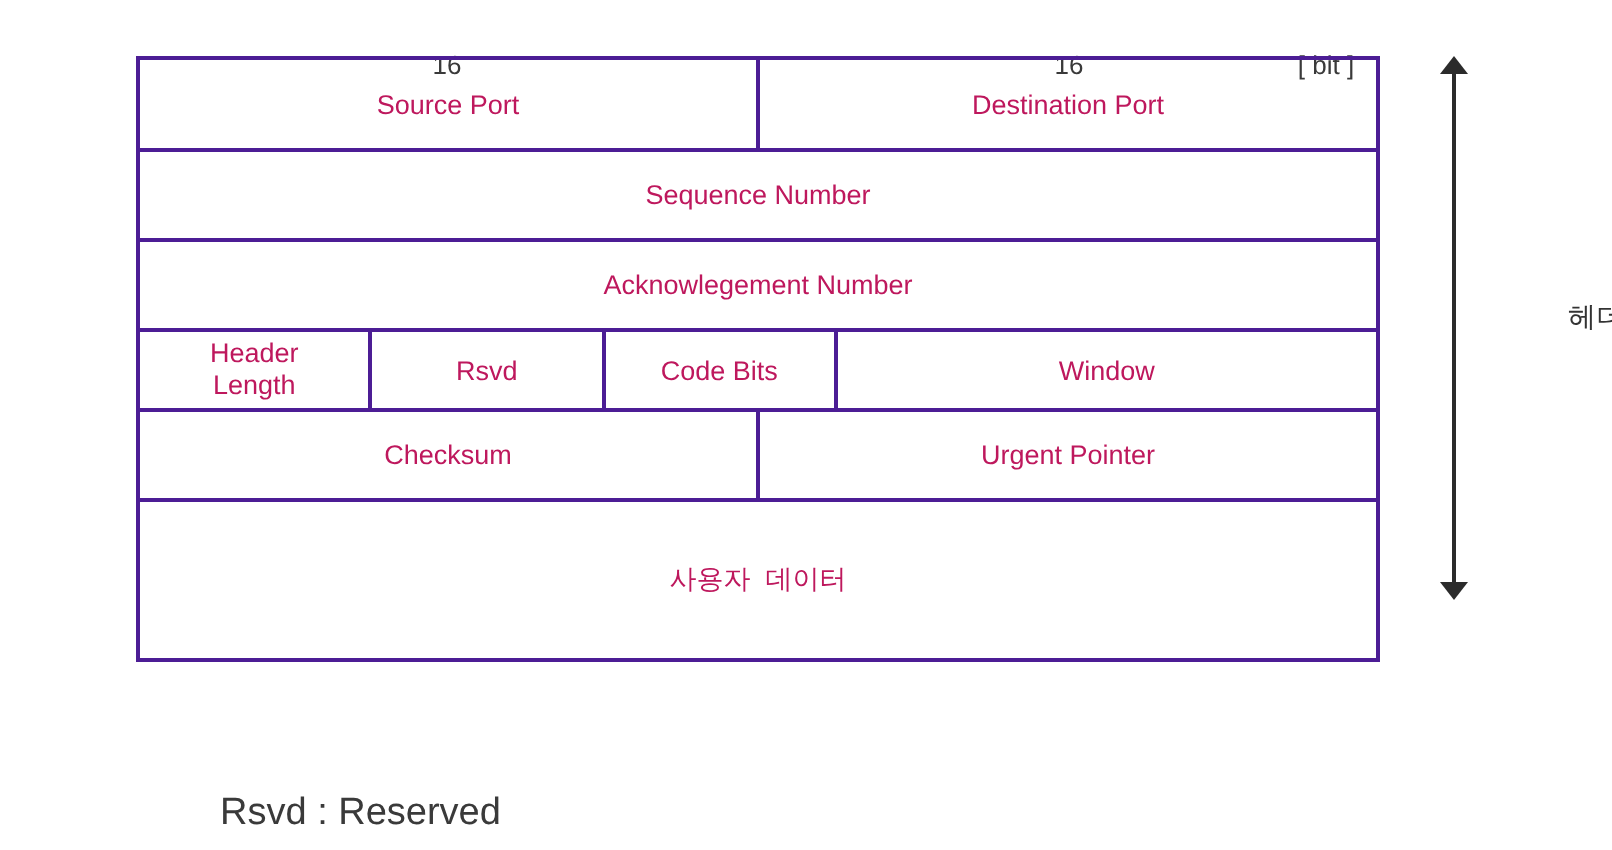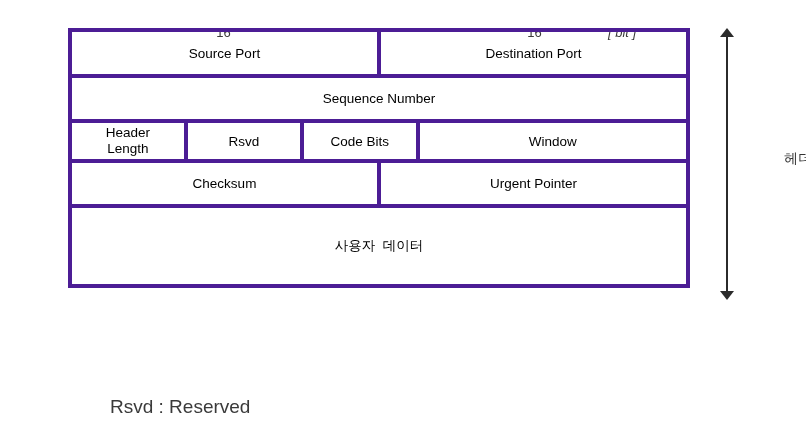--- a/index.html
+++ b/index.html
@@ -27,37 +27,37 @@
   .scale-label {
     position: absolute;
     top: 0;
     font-size: 13px;
     line-height: 20px;
     color: #3a3a3a;
     white-space: nowrap;
   }
   .scale-left  { left: 0;   width: 311px; text-align: center; }
   .scale-right { left: 311px; width: 311px; text-align: center; }
-  .scale-unit  { left: 540px; width: 110px; text-align: left; font-style: italic; }
+  .scale-unit  { left: 540px; width: 110px; text-align: center; }
 
   
   .packet {
     position: absolute;
     left: 68px;
     top: 28px;
     width: 622px;
     border-collapse: collapse;
     table-layout: fixed;
   }
   .packet td {
-    border: 4px solid #4c1d95;
+    border: 2px solid #4c1d95;
     text-align: center;
     vertical-align: middle;
     font-size: 13.5px;
-    color: #000000;
+    color: #be185d;
     padding: 0;
     white-space: pre;
   }
   .r-tall     { height: 46px; }
   .r-mid      { height: 45px; }
   .r-flags    { height: 40px; margin-left: 26px; }
   .r-opt      { height: 48px; }
   .r-data     { height: 80px; }
   .two-line   { line-height: 1.18; }
 
@@ -137,20 +137,23 @@
       <col style="width:6.25%">
   </colgroup>
   <tbody>
       <tr class="r-tall">
         <td colspan="8">Source Port</td>
         <td colspan="8">Destination Port</td>
       </tr>
       <tr class="r-mid">
         <td colspan="16">Sequence Number</td>
       </tr>
+      <tr class="r-mid">
+        <td colspan="16">Acknowlegement Number</td>
+      </tr>
       <tr class="r-flags">
         <td colspan="3" class="two-line">Header
 Length</td>
         <td colspan="3">Rsvd</td>
         <td colspan="3">Code Bits</td>
         <td colspan="7">Window</td>
       </tr>
       <tr class="r-mid">
         <td colspan="8">Checksum</td>
         <td colspan="8">Urgent Pointer</td>

